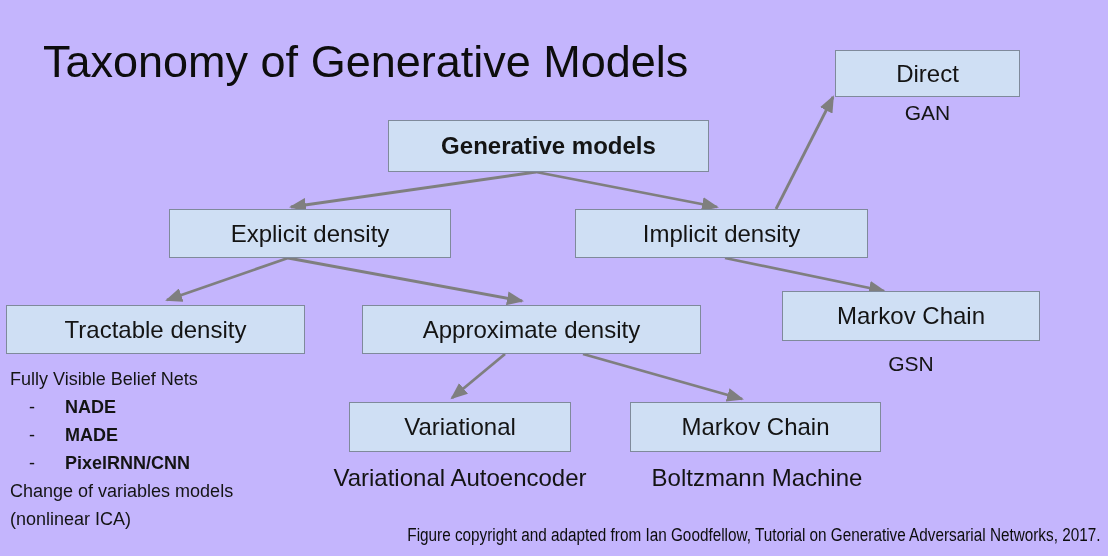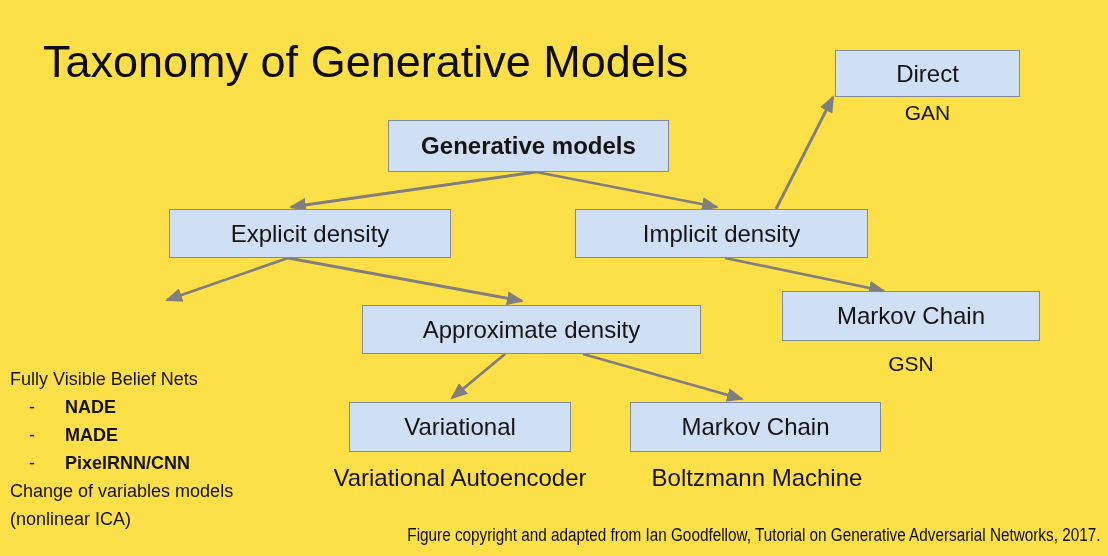--- a/index.html
+++ b/index.html
@@ -1,17 +1,17 @@
 <!DOCTYPE html>
 <html><head>
 <meta charset="utf-8">
 <style>
   html,body{margin:0;padding:0;background:#fff;}
   .slide{
-    position:relative;width:1108px;height:556px;background:#fde047;
+    position:relative;width:1108px;height:556px;background:#c4b5fd;
     font-family:"Liberation Sans",sans-serif;color:#111;overflow:hidden;
   }
   .title{
     position:absolute;left:43px;top:36px;margin:0;
     font-size:45px;font-weight:400;letter-spacing:0;color:#0d0d0d;white-space:nowrap;
   }
   .arrows{position:absolute;left:0;top:0;width:1108px;height:556px;z-index:1;}
   .node{
     position:absolute;z-index:2;background:#cfdff4;border:1.5px solid #7f8a9b;
     display:flex;align-items:center;justify-content:center;box-sizing:border-box;
@@ -50,37 +50,40 @@
       <path d="M536,172 L717,207" marker-end="url(#ah)"></path>
       <path d="M776,209 L833,97" marker-end="url(#ah)"></path>
       <path d="M288,258 L167,300" marker-end="url(#ah)"></path>
       <path d="M288,258 L522,301" marker-end="url(#ah)"></path>
       <path d="M505,354 L452,398" marker-end="url(#ah)"></path>
       <path d="M583,354 L742,399" marker-end="url(#ah)"></path>
       <path d="M725,258 L884,291" marker-end="url(#ah)"></path>
     </g>
   </svg>
 
-  <div class="node root" style="left:388px;top:120px;width:281px;height:52px;">
+  <div class="node root" style="left:388px;top:120px;width:321px;height:52px;">
     <span class="lbl">Generative models</span>
   </div>
 
   <div class="node" style="left:835px;top:50px;width:185px;height:47px;">
     <span class="lbl">Direct</span>
   </div>
   <div class="sublabel small" style="left:835px;top:101px;width:185px;">GAN</div>
 
   <div class="node" style="left:136px;top:209px;width:282px;height:49px;margin-left:33px;">
     <span class="lbl">Explicit density</span>
   </div>
 
   <div class="node" style="left:575px;top:209px;width:293px;height:49px;">
     <span class="lbl">Implicit density</span>
   </div>
 
+  <div class="node" style="left:6px;top:305px;width:299px;height:49px;">
+    <span class="lbl">Tractable density</span>
+  </div>
 
   <div class="node" style="left:362px;top:305px;width:339px;height:49px;">
     <span class="lbl">Approximate density</span>
   </div>
 
   <div class="node" style="left:782px;top:291px;width:258px;height:50px;">
     <span class="lbl">Markov Chain</span>
   </div>
   <div class="sublabel small" style="left:782px;top:352px;width:258px;">GSN</div>
 

